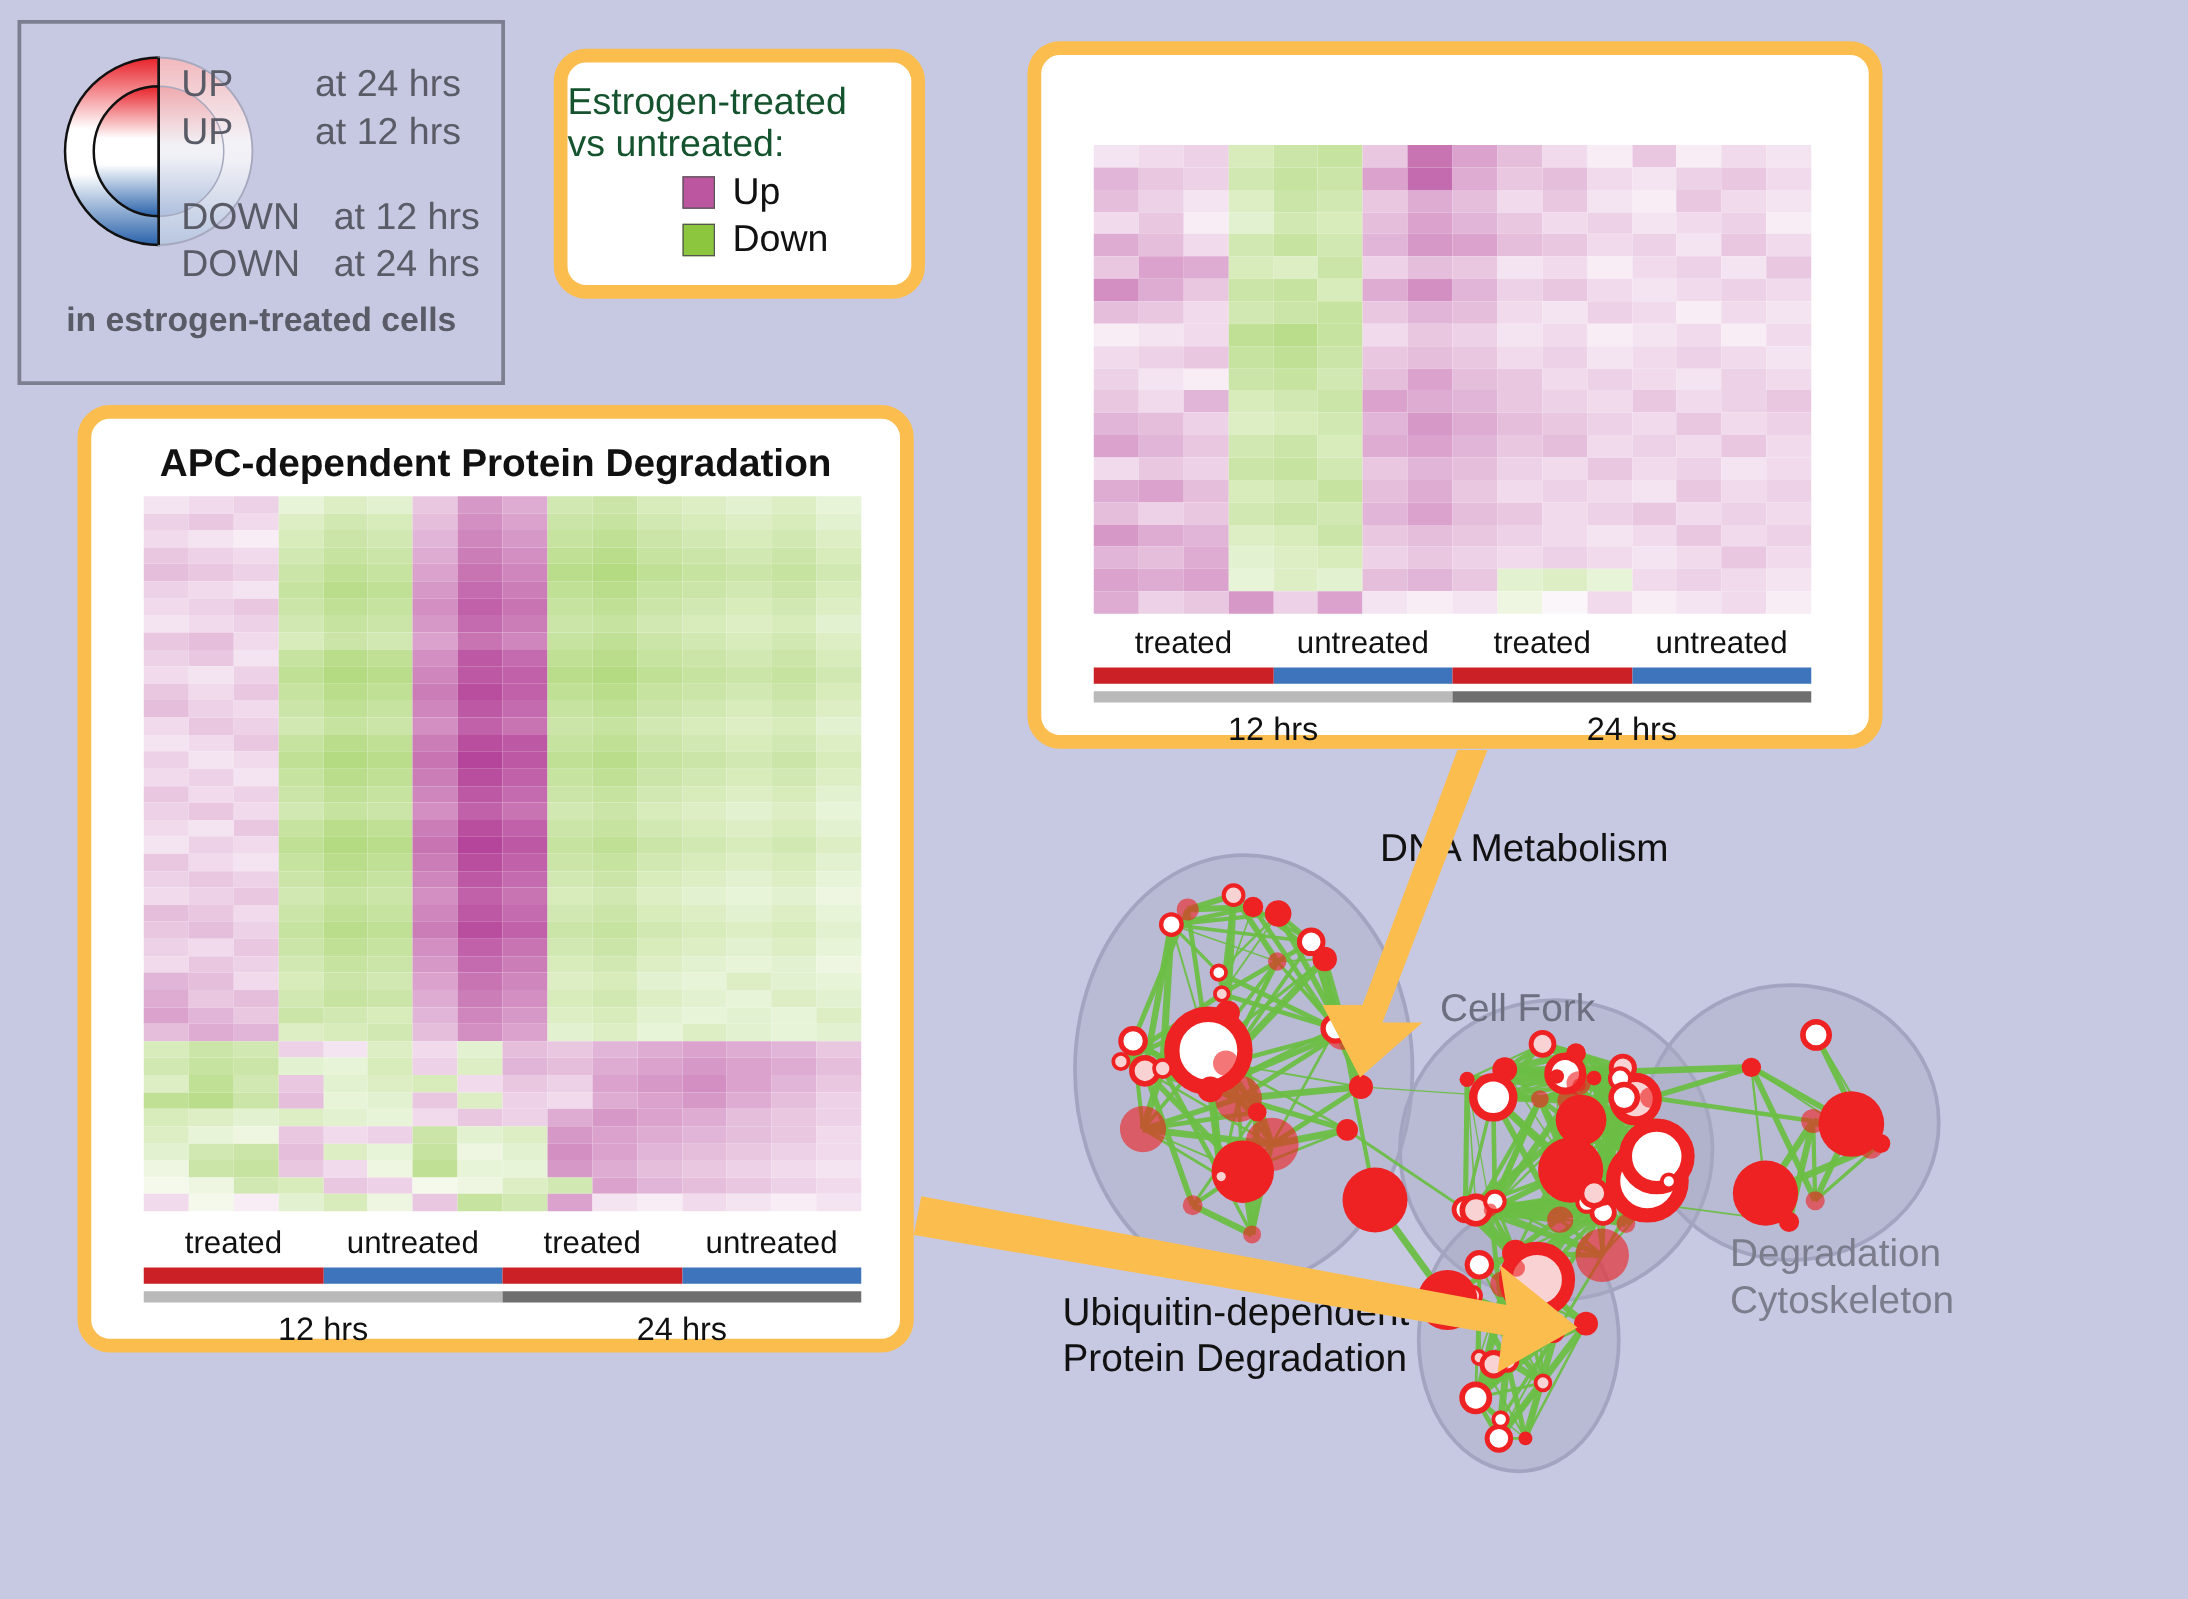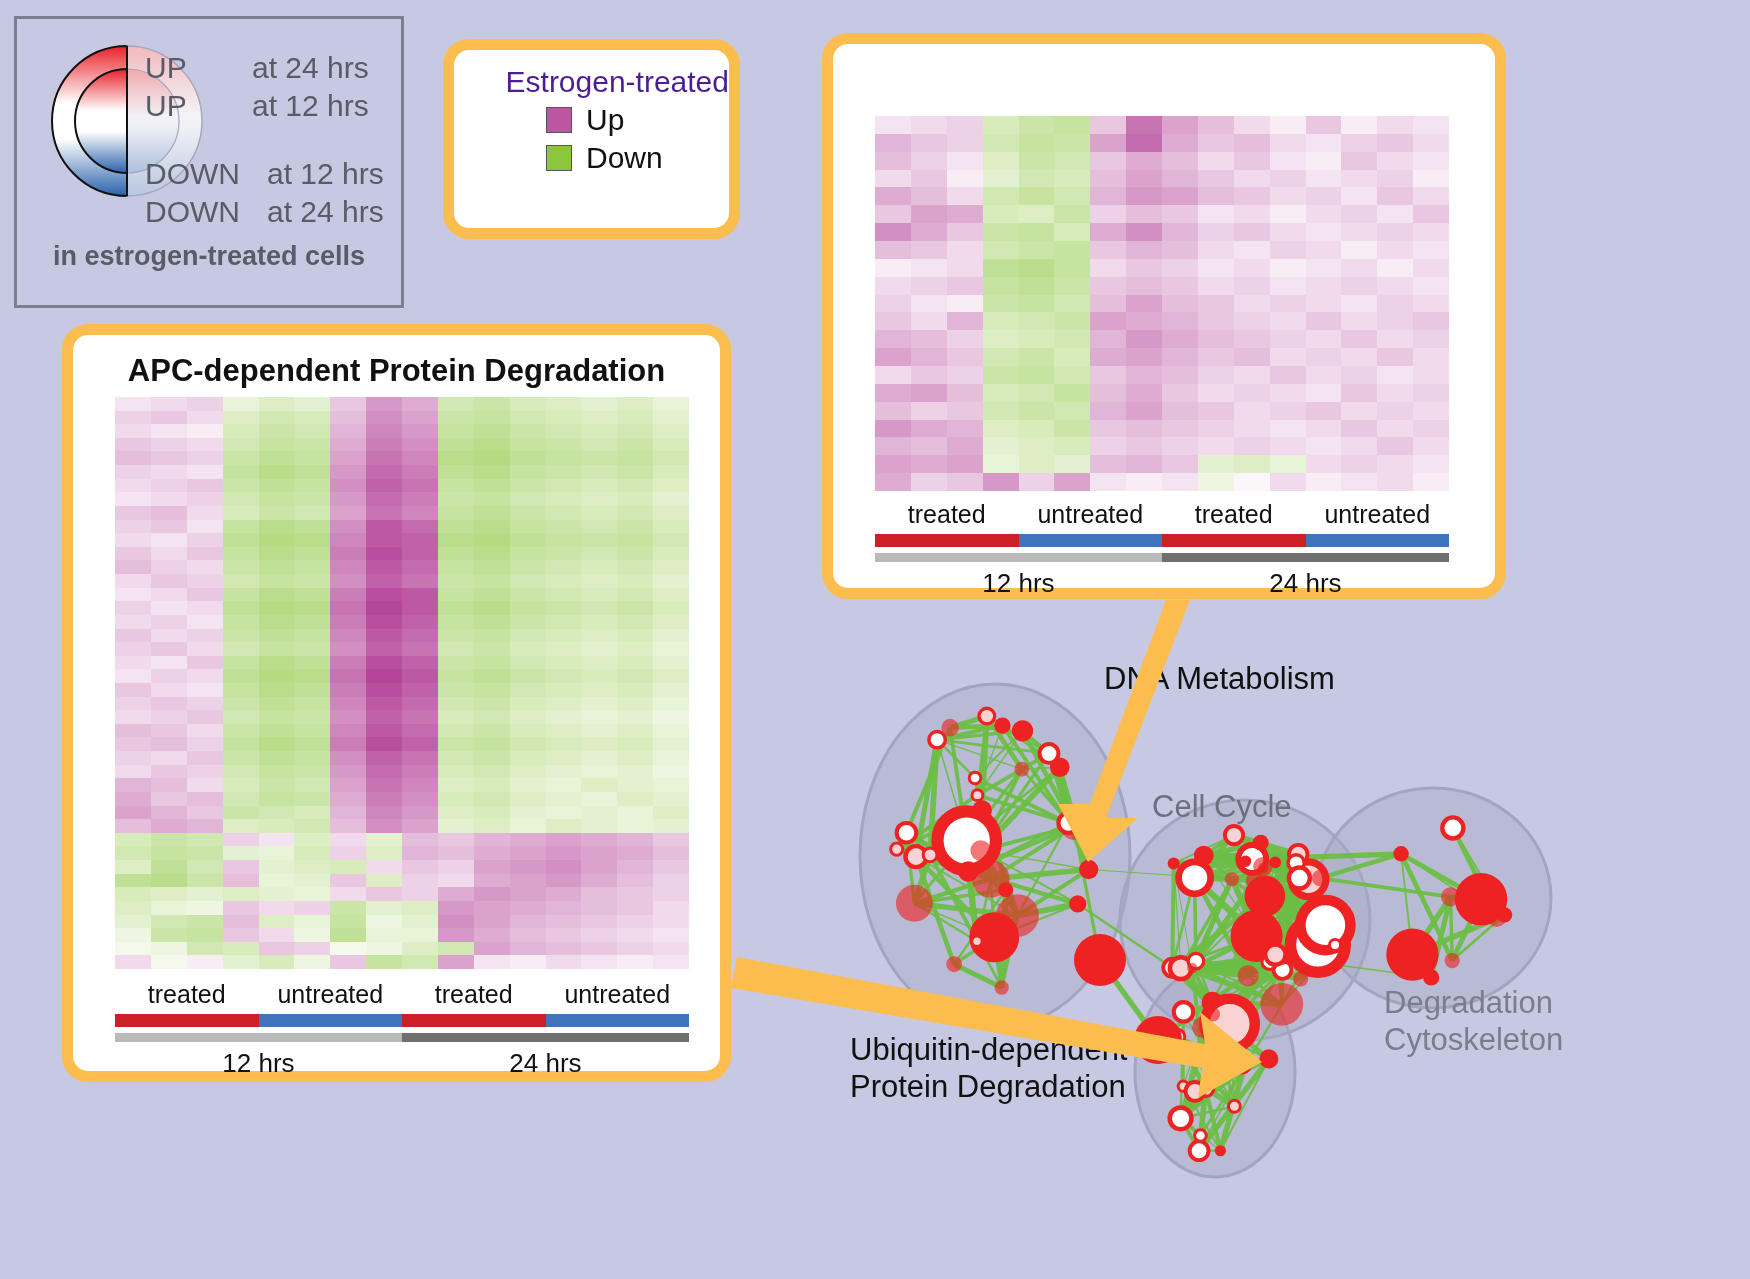--- a/index.html
+++ b/index.html
@@ -32,21 +32,21 @@
     border:11px solid #fcbd4f;border-radius:26px;box-sizing:border-box;
     box-shadow:0 0 0 0 transparent;
   }
   .card-title{
     text-align:center;font-size:31px;color:#111;font-weight:600;
   }
 
   
   #updown-legend{left:443px;top:39px;width:297px;height:200px;}
   #updown-legend .hdr{
-    text-align:right;font-size:30px;color:#4c1d95;line-height:1.14;margin-top:15px;
+    text-align:left;font-size:30px;color:#14532d;line-height:1.14;margin-top:15px;
   }
   .swatch-row{display:flex;align-items:center;gap:14px;margin-left:92px;margin-top:4px;}
   .swatch{width:26px;height:26px;border:1px solid #555;box-sizing:border-box;}
   .swatch-label{font-size:30px;color:#111;}
 
   
   #replication-fork-panel{left:822px;top:33px;width:684px;height:566px;}
   #apc-panel{left:62px;top:324px;width:669px;height:758px;}
 
   .hm-wrap{position:absolute;}
@@ -127,20 +127,21 @@
 
     <div class="cw-label" style="left:128px;top:176px;">DOWN</div>
     <div class="cw-label" style="left:250px;top:176px;">at 24 hrs</div>
 
     <div class="cw-note" style="top:220px;font-weight:bold;">in estrogen-treated cells</div>
   </div>
 
   <div class="card" id="updown-legend">
     <div class="hdr">
       <div>Estrogen-treated</div>
+      <div>vs untreated:</div>
     </div>
     <div class="swatch-row">
       <span class="swatch" id="sw-up" style="background: rgb(188, 86, 160);"></span>
       <span class="swatch-label">Up</span>
     </div>
     <div class="swatch-row">
       <span class="swatch" id="sw-down" style="background: rgb(140, 198, 62);"></span>
       <span class="swatch-label">Down</span>
     </div>
   </div>
@@ -1693,21 +1694,21 @@
         <circle cx="409.10201847705287" cy="530.7057966895242" r="9.421184541853696" fill="#ffffff" stroke="#ee2222" stroke-width="3.956897507578552"></circle>
         <circle cx="410.48933053747123" cy="515.4936051703762" r="5.800377071276483" fill="#ffffff" stroke="#ee2222" stroke-width="3"></circle>
         <circle cx="453.80660104407116" cy="448.08423964532614" r="5.980517089823502" fill="#ee2222" fill-opacity="1"></circle>
         <circle cx="404.966210964179" cy="471.37062274835205" r="9.406528236533761" fill="#f9d3d3" stroke="#ee2222" stroke-width="3.9507418593441797"></circle>
         <circle cx="387.47681349092255" cy="416.65814820523167" r="7.315798522120248" fill="#f9d3d3" stroke="#ee2222" stroke-width="3.0726353792905043"></circle>
         <circle cx="310" cy="340" r="26" fill="#ee2222" fill-opacity="1"></circle>
         <circle cx="368" cy="420" r="24" fill="#ee2222" fill-opacity="1"></circle>
       </svg>
 
     <div class="net-label" id="label-dna-metabolism">DNA Metabolism</div>
-    <div class="net-label" id="label-cell-cycle">Cell Cycle</div>
+    <div class="net-label" id="label-cell-cycle">Cell Fork</div>
     <div class="net-label" id="label-microtubule">Degradation
 Cytoskeleton</div>
     <div class="net-label" id="label-ubiquitin">Ubiquitin-dependent
 Protein Degradation</div>
   </div>
 
   <svg id="connectors" style="position:absolute;left:0;top:0;width:1750px;height:1279px;pointer-events:none;">
 
     <g>
       <path d="M1166,600 L1190,600 L1106,818 L1138,818 L1088,862 L1058,804 L1090,804 Z" fill="#fcbd4f"></path>

